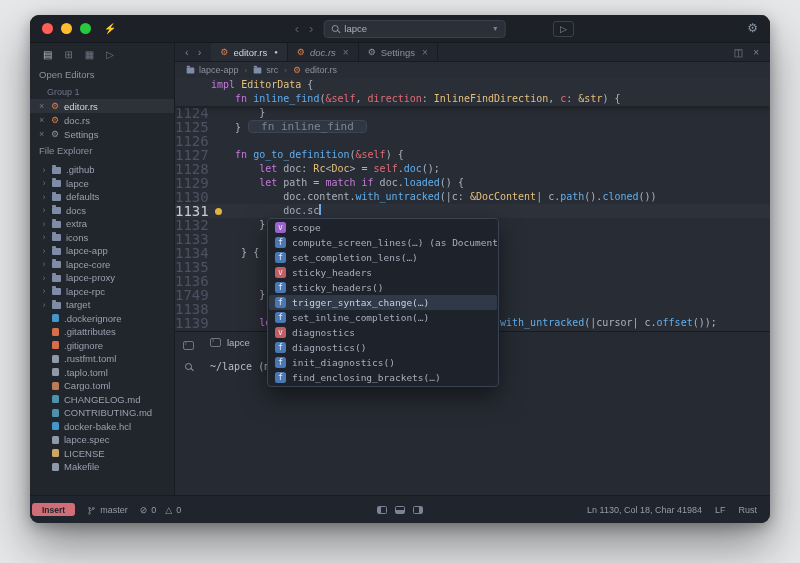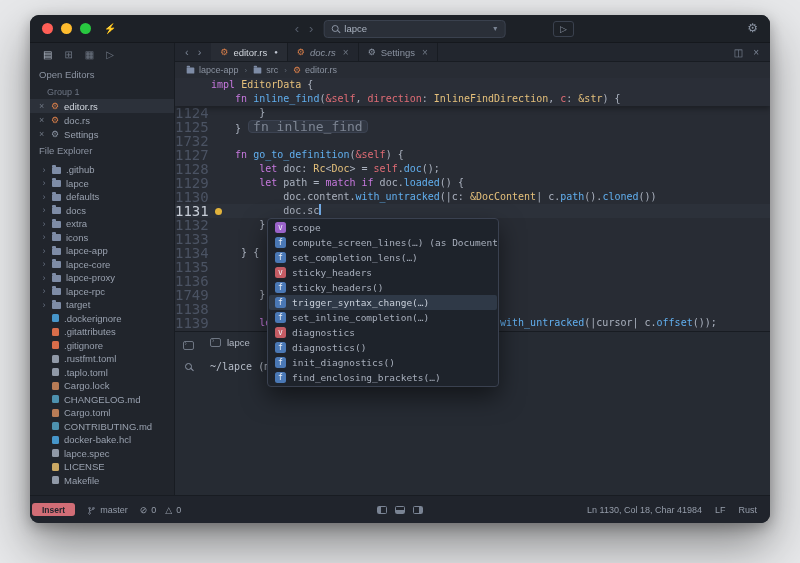--- a/index.html
+++ b/index.html
@@ -69,21 +69,21 @@
   .code { flex:1; position:relative; overflow:hidden; font-family:"DejaVu Sans Mono",monospace; font-size:10px; line-height:14px; }
   .stickywrap { position:relative; z-index:2; background:#2a2e37; box-shadow:0 3px 5px rgba(0,0,0,.3); }
   .cl { display:flex; height:14px; position:relative; }
   .gut { width:36px; flex:none; text-align:right; padding-right:9px; color:#4b5363; font-size:14px; }
   .curline { background:#2c313a; }
   .curline .gut { color:#c6ccd6; }
   .ctext { white-space:pre; color:#abb2bf; }
   .seg-k { color:var(--kw,#c678dd); } .seg-t { color:var(--ty,#e5c07b); }
   .seg-f { color:var(--fn,#61afef); } .seg-p { color:var(--param,#e06c75); } .seg-d { color:#abb2bf; }
   .seg-h { display:inline-block; background:#313742; border:1px solid #3c4352; color:#7d8593; border-radius:4px;
-    font-size:13px; line-height:11px; padding:0 4px; margin-left:7px; vertical-align:1px; }
+    font-size:11px; line-height:11px; padding:0 12px; margin-left:7px; vertical-align:1px; }
   .caret { display:inline-block; width:1.5px; height:11px; background:#74ade8; vertical-align:-1px; }
   .bulb { position:absolute; left:40px; top:3.5px; width:7px; height:7px; border-radius:50%; background:#e2b33c; }
 
   .completion { position:absolute; left:92px; top:175px; width:232px; z-index:6;
     background:#1e232b; border:1px solid #3a4150; border-radius:4px; padding:1px;
     box-shadow:0 10px 24px rgba(0,0,0,.5); font-family:"DejaVu Sans Mono",monospace; font-size:9.5px; }
   .crow { height:15px; display:flex; align-items:center; gap:6px; padding:0 6px; color:#a7aebb; white-space:nowrap; overflow:hidden; border-radius:2px; }
   .crow.sel { background:#2f3947; color:#c8cfda; }
   .ckind { width:11px; height:11px; border-radius:2.5px; flex:none; display:flex; align-items:center; justify-content:center;
     font-size:8px; color:#eef1f6; }
@@ -246,29 +246,25 @@
           <div class="trow">
             <span class="ficon" style="background: rgb(154, 163, 178);"></span>
             <span>.rustfmt.toml</span>
           </div>
           <div class="trow">
             <span class="ficon" style="background: rgb(154, 163, 178);"></span>
             <span>.taplo.toml</span>
           </div>
           <div class="trow">
             <span class="ficon" style="background: rgb(197, 131, 90);"></span>
-            <span>Cargo.lock</span>
+            <span>Cargo.toml</span>
           </div>
           <div class="trow">
             <span class="ficon" style="background: rgb(81, 154, 186);"></span>
             <span>CHANGELOG.md</span>
-          </div>
-          <div class="trow">
-            <span class="ficon" style="background: rgb(197, 131, 90);"></span>
-            <span>Cargo.toml</span>
           </div>
           <div class="trow">
             <span class="ficon" style="background: rgb(81, 154, 186);"></span>
             <span>CONTRIBUTING.md</span>
           </div>
           <div class="trow">
             <span class="ficon" style="background: rgb(74, 159, 216);"></span>
             <span>docker-bake.hcl</span>
           </div>
           <div class="trow">
@@ -346,21 +342,21 @@
         <div>
             <div class="cl">
               <span class="gut">1124</span>
               <span class="ctext"><span class="seg-d">        }</span></span>
             </div>
             <div class="cl">
               <span class="gut">1125</span>
               <span class="ctext"><span class="seg-d">    }</span><span class="seg-h">fn inline_find</span></span>
             </div>
             <div class="cl">
-              <span class="gut">1732</span>
+              <span class="gut">1126</span>
               <span class="ctext"></span>
             </div>
             <div class="cl">
               <span class="gut">1127</span>
               <span class="ctext"><span class="seg-d">    </span><span class="seg-k">fn</span><span class="seg-d"> </span><span class="seg-f">go_to_definition</span><span class="seg-d">(</span><span class="seg-p">&amp;self</span><span class="seg-d">) {</span></span>
             </div>
             <div class="cl">
               <span class="gut">1128</span>
               <span class="ctext"><span class="seg-d">        </span><span class="seg-k">let</span><span class="seg-d"> doc: </span><span class="seg-t">Rc</span><span class="seg-d">&lt;</span><span class="seg-t">Doc</span><span class="seg-d">&gt; = </span><span class="seg-p">self</span><span class="seg-d">.</span><span class="seg-f">doc</span><span class="seg-d">();</span></span>
             </div>

